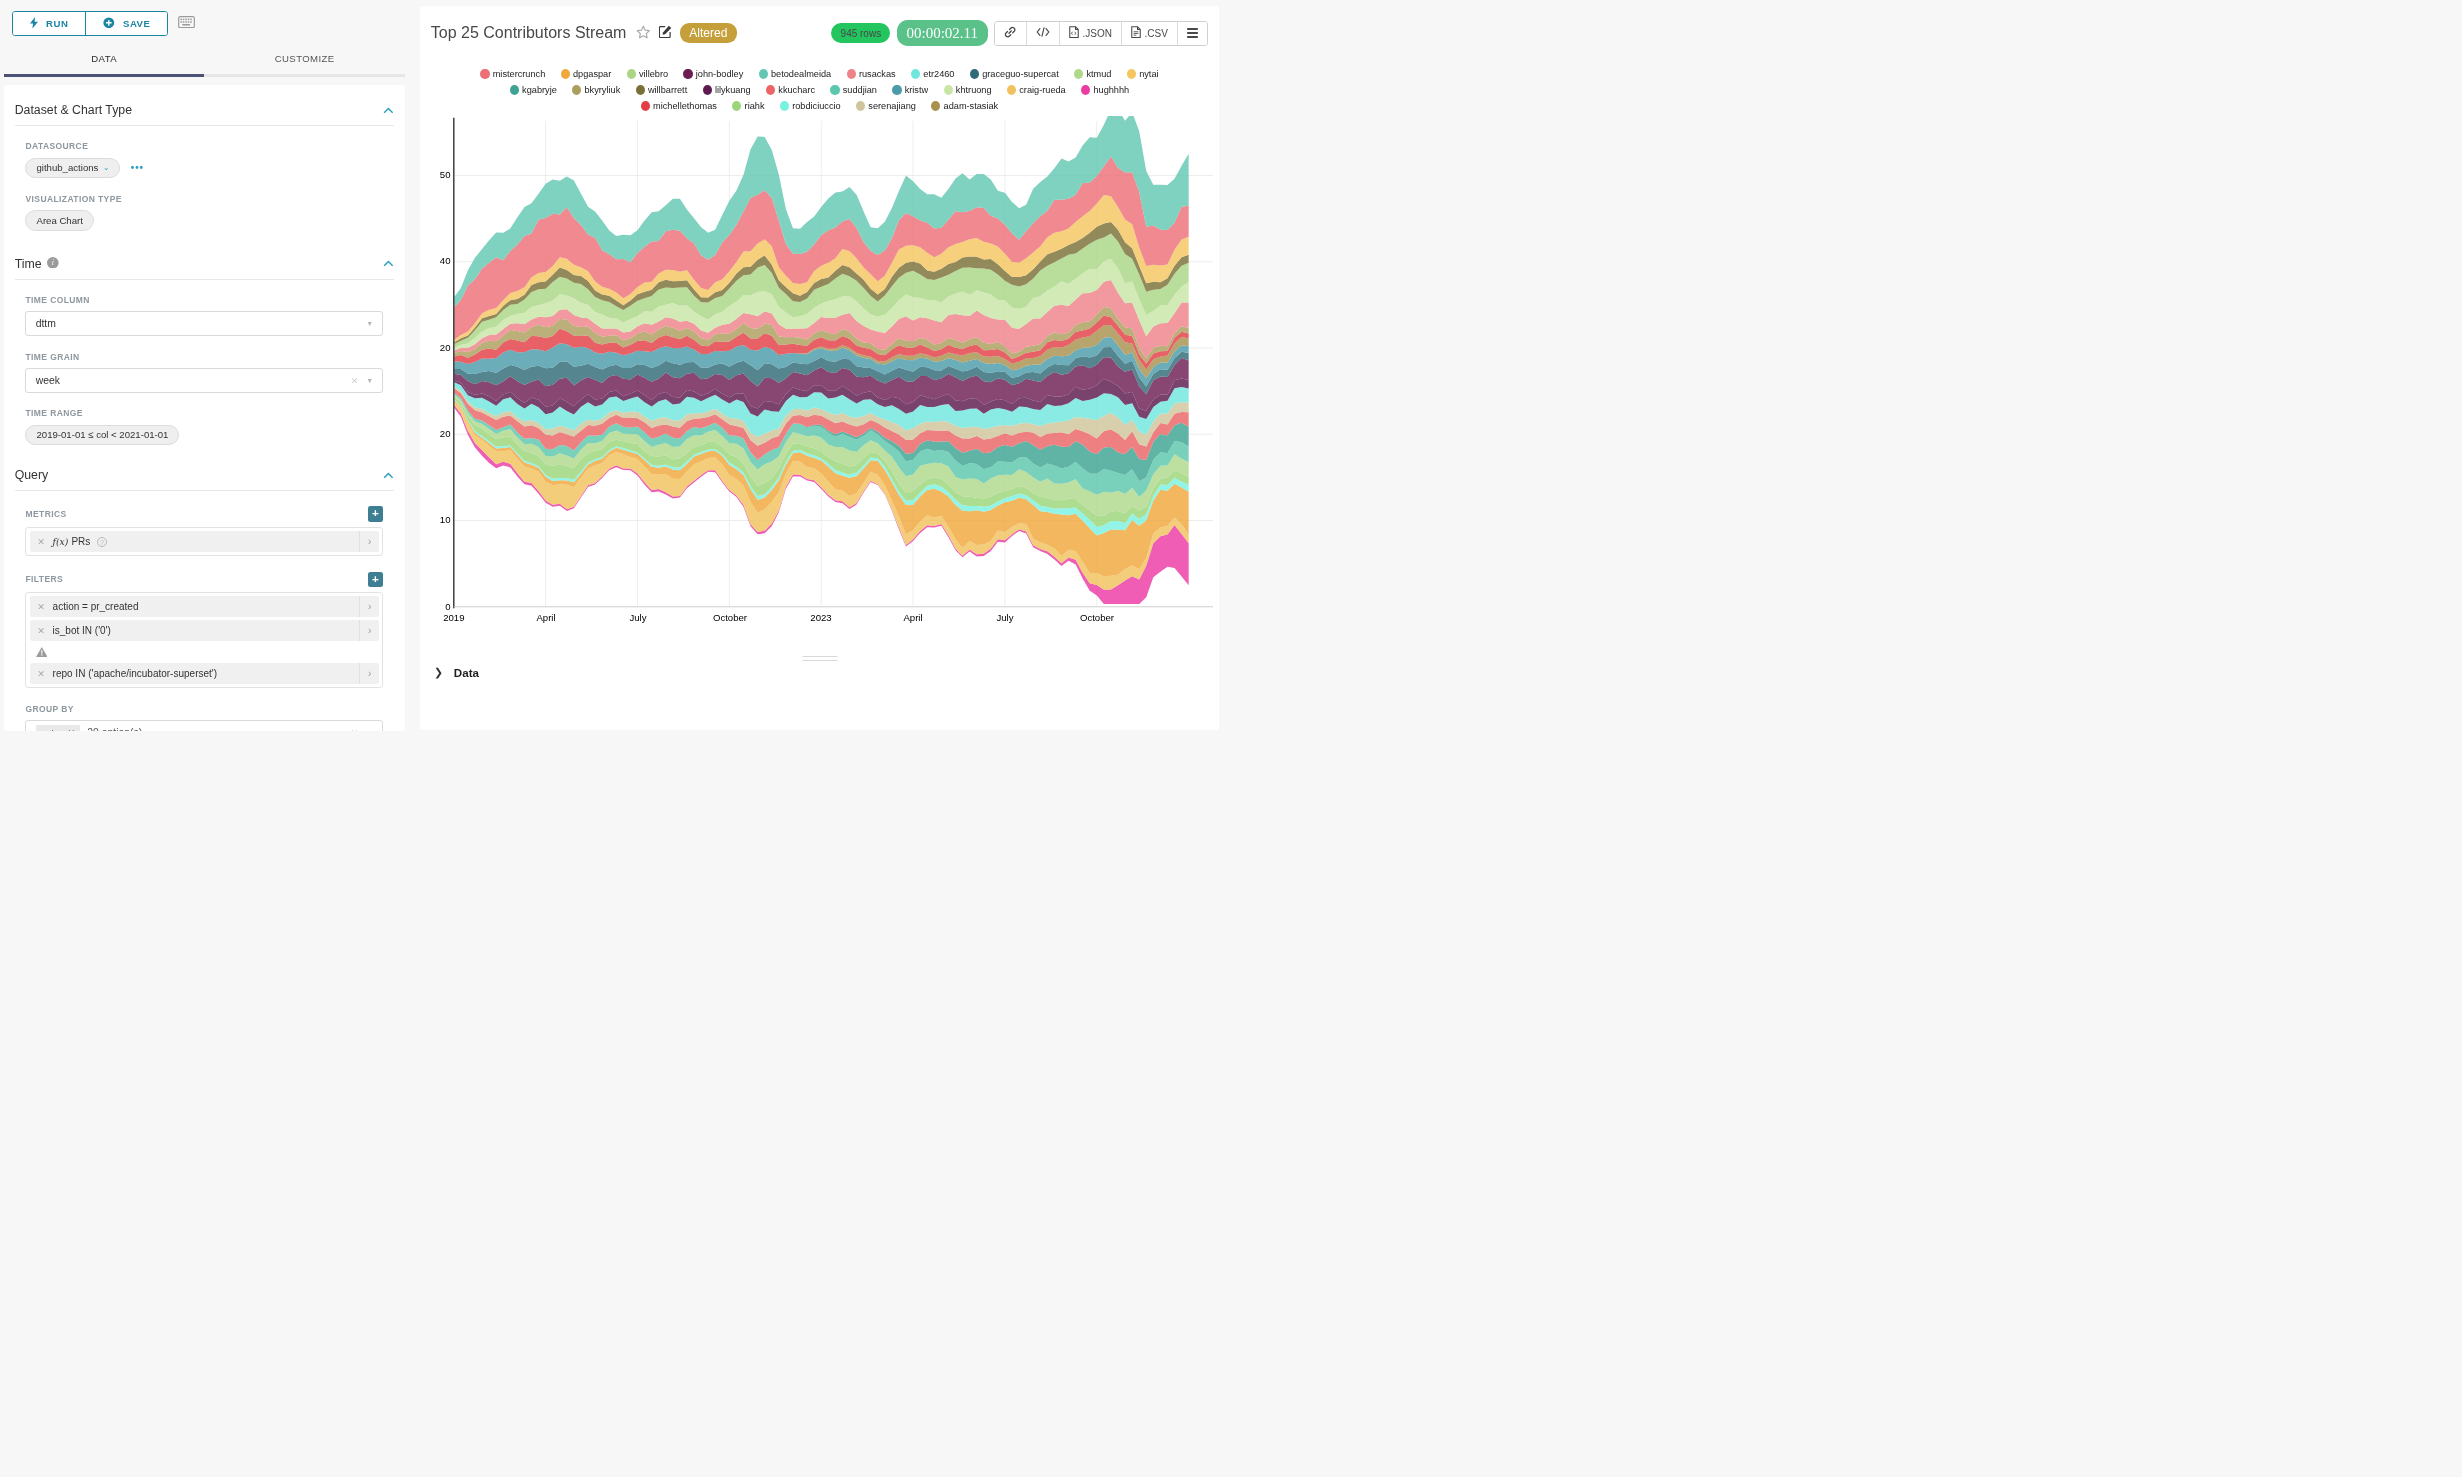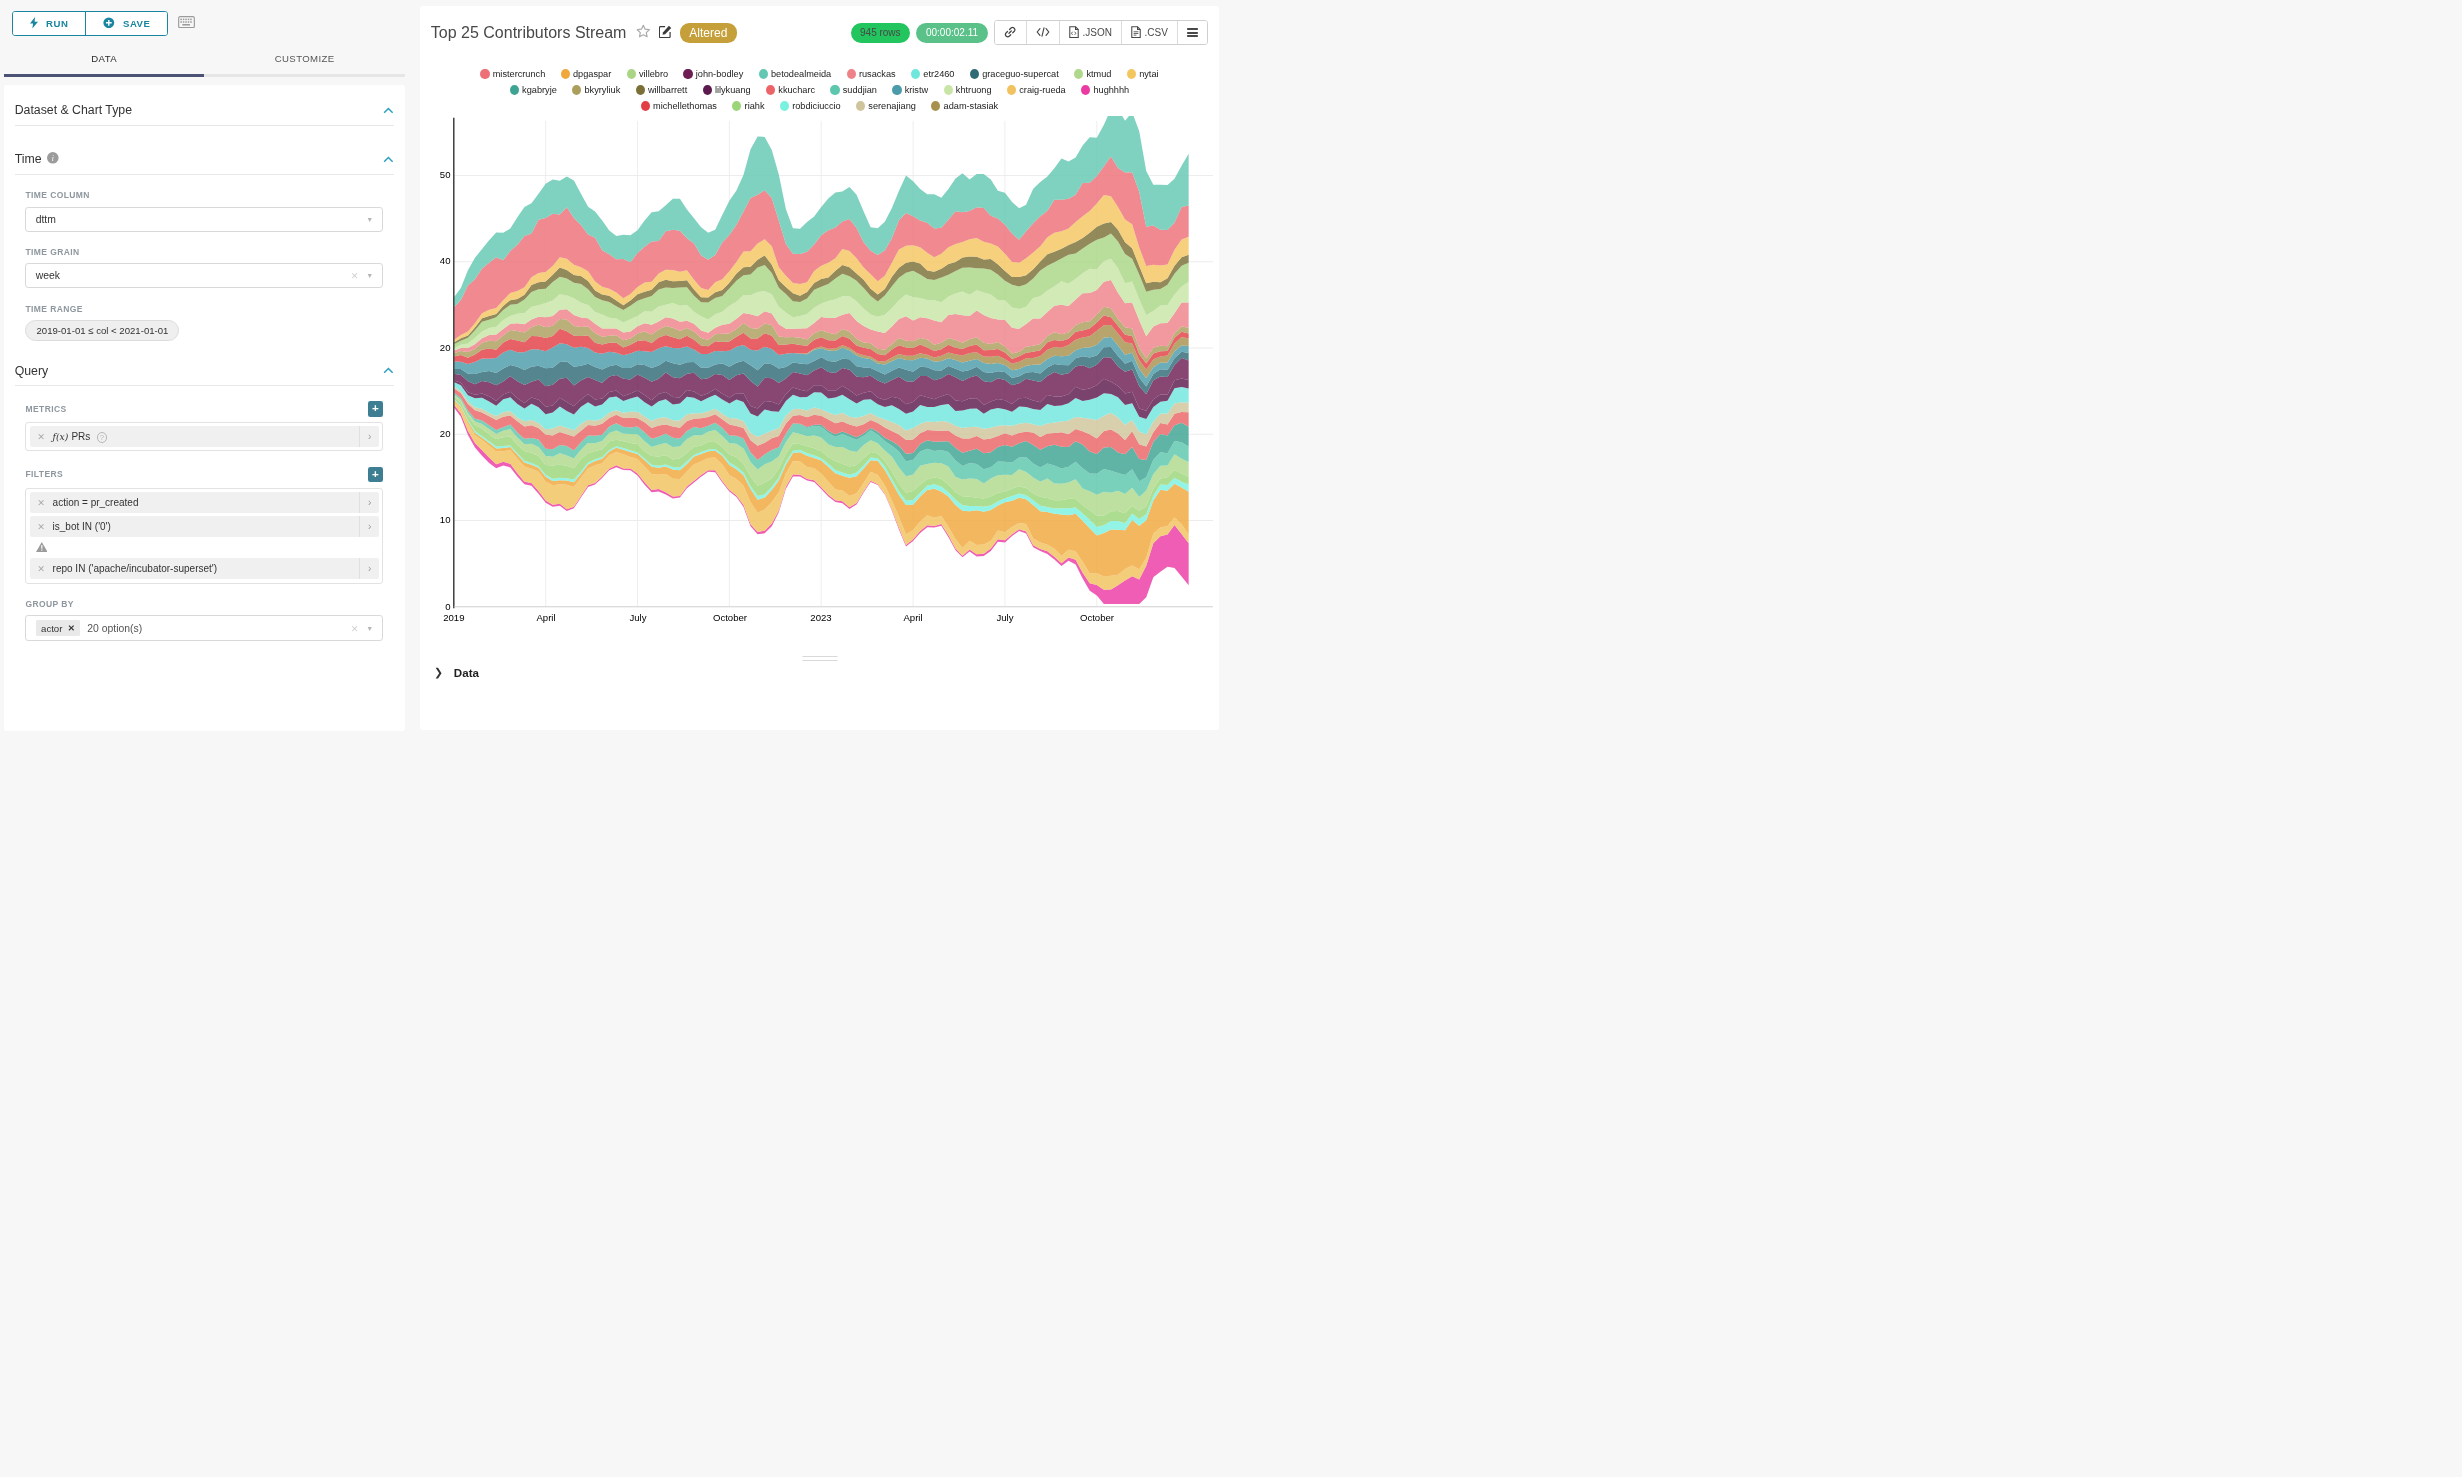--- a/index.html
+++ b/index.html
@@ -54,21 +54,21 @@
   .gb-placeholder { font-size:10.4px; color:#555; margin-left:7px; }
 
   
   .chart-card { position:absolute; left:420px; top:6.2px; width:799px; height:724px; background:#fff; border-radius:3.1px; overflow:hidden; }
   .chart-header { position:absolute; left:10.8px; right:10.8px; top:14px; display:flex; align-items:center; }
   .chart-title { font-size:16px; color:#484848; font-weight:500; }
   .hdr-icon { margin-left:9.2px; display:flex; align-items:center; cursor:pointer; }
   .altered-badge { margin-left:7.7px; background:#c5a03a; color:#fff; font-size:12px; padding:3.1px 9.2px; border-radius:9.2px; cursor:default; }
   .hdr-right { margin-left:auto; display:flex; align-items:center; gap:6.2px; }
   .rows-pill { background:#22c55e; color:#484848; font-size:10px; padding:4.6px 9.2px; border-radius:10.8px; }
-  .timer-pill { background:#5ac189; color:#fff; font-size:10px; padding:4.6px 10px; border-radius:10.8px; min-width:68px; text-align:center; cursor:pointer; }
+  .timer-pill { background:#5ac189; color:#fff; font-size:15px; padding:4.6px 10px; border-radius:10.8px; min-width:68px; text-align:center; cursor:pointer;font-family:Liberation Serif, serif; }
   .export-group { display:flex; border:0.8px solid #cfcfcf; border-radius:3.1px; overflow:hidden; height:25px; }
   .exp-btn { display:flex; align-items:center; gap:3.1px; padding:0 9.2px; font-size:10px; color:#484848; background:#fff; cursor:pointer; }
   .exp-btn + .exp-btn { border-left:0.8px solid #dcdcdc; }
   .burger { display:inline-block; width:10.8px; }
   .burger span { display:block; height:2px; background:#484848; margin:1.8px 0; border-radius:0.8px; }
 
   .legend { position:absolute; left:0; right:0; top:60px; display:flex; flex-direction:column; align-items:center; gap:0.8px; }
   .legend-row { display:flex; justify-content:center; gap:15.4px; height:15.4px; align-items:center; }
   .legend-item { display:flex; align-items:center; gap:3.1px; font-size:9.2px; color:#222; cursor:pointer; white-space:nowrap; }
   .legend-dot { width:9.2px; height:10px; border-radius:50%; }
@@ -141,20 +141,36 @@
     <div class="sec-title-row">
       <div class="sec-title">Dataset &amp; Chart Type</div>
       <span class="collapse-caret">
           <svg width="10.8" height="7" viewBox="0 0 14 9">
             <path d="M1.5 7.5 L7 2 L12.5 7.5" fill="none" stroke="#2ea1c0" stroke-width="2"></path>
           </svg>
         </span>
     </div>
     <div class="sec-divider"></div>
 
+    <div class="ctl">
+      <div class="ctl-label">
+          <span>DATASOURCE</span>
+        </div>
+      <div>
+        <span class="pill">
+          <span>github_actions</span>
+          <span class="caret">⌄</span>
+        </span>
+        <span class="dots">•••</span>
+      </div>
+      <div class="ctl-label">
+          <span>VISUALIZATION TYPE</span>
+        </div>
+      <div><span class="pill">Area Chart</span></div>
+    </div>
 
     <div class="sec-title-row" style="margin-top:26px;">
       <div class="sec-title">
         <span>Time</span>
         <span><svg width="11.6" height="11.6" viewBox="0 0 15 15" style="font-size:16px">
               <circle cx="7.5" cy="7.5" r="7.5" fill="#9b9b9b"></circle>
               <text x="7.5" y="11" text-anchor="middle" font-size="10" font-family="Liberation Serif, serif" font-style="italic" fill="#fff">i</text>
             </svg></span>
       </div>
       <span class="collapse-caret">

